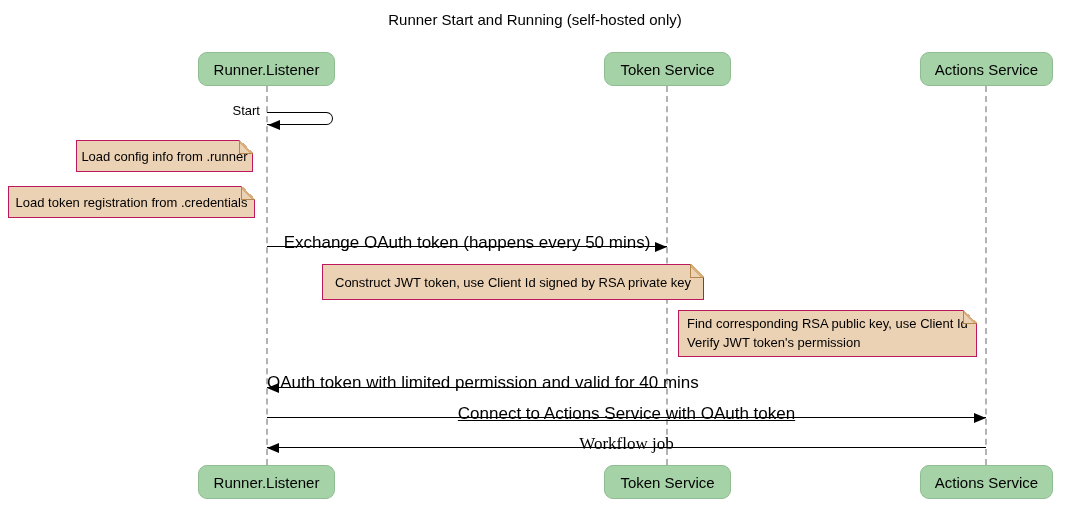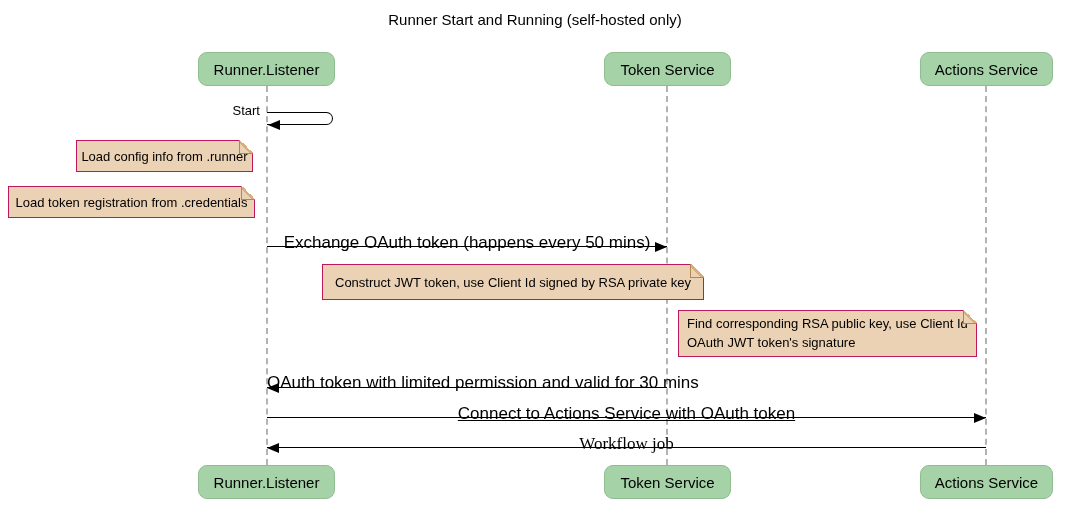--- a/index.html
+++ b/index.html
@@ -99,25 +99,25 @@
   <div class="msg-line" style="left:267px;top:246px;width:400px;"></div>
   <div class="arrow-right" style="left:655px;top:242px;"></div>
 
   <div class="note" style="left:278px;top:264px;width:382px;height:36px;margin-left:44px;">
     <span>Construct JWT token, use Client Id signed by RSA private key</span>
     <span class="fold"></span>
   </div>
 
   <div class="note multiline" style="left:678px;top:310px;width:299px;height:47px;">
     <span>Find corresponding RSA public key, use Client Id</span>
-    <span>OAuth JWT token's signature</span>
+    <span>Verify JWT token's permission</span>
     <span class="fold"></span>
   </div>
 
-  <div class="msg-label" style="left:267px;top:373px;width:400px;">OAuth token with limited permission and valid for 30 mins</div>
+  <div class="msg-label" style="left:267px;top:373px;width:400px;">OAuth token with limited permission and valid for 40 mins</div>
   <div class="msg-line" style="left:267px;top:387px;width:400px;"></div>
   <div class="arrow-left" style="left:267px;top:383px;"></div>
 
   <div class="msg-label" style="left:267px;top:404px;width:719px;text-decoration:underline;">Connect to Actions Service with OAuth token</div>
   <div class="msg-line" style="left:267px;top:417px;width:719px;"></div>
   <div class="arrow-right" style="left:974px;top:413px;"></div>
 
   <div class="msg-label" style="left:267px;top:434px;width:719px;font-family:Liberation Serif, serif;">Workflow job</div>
   <div class="msg-line" style="left:267px;top:447px;width:719px;"></div>
   <div class="arrow-left" style="left:267px;top:443px;"></div>

